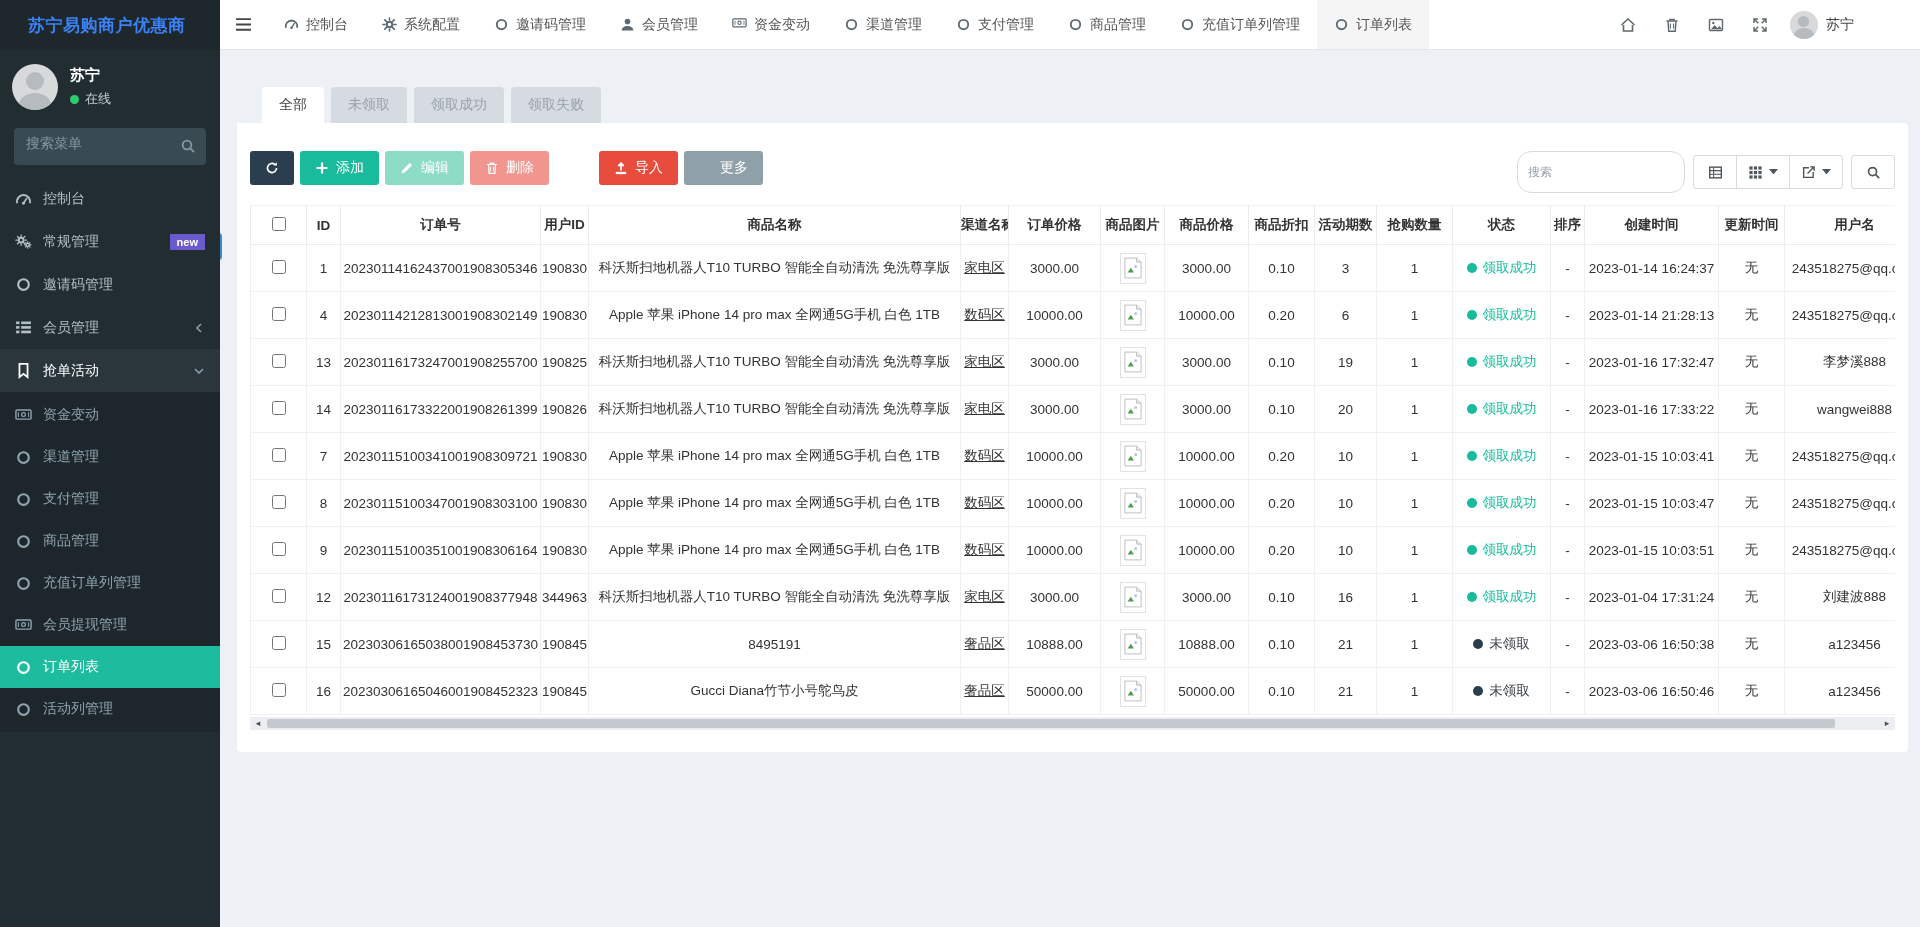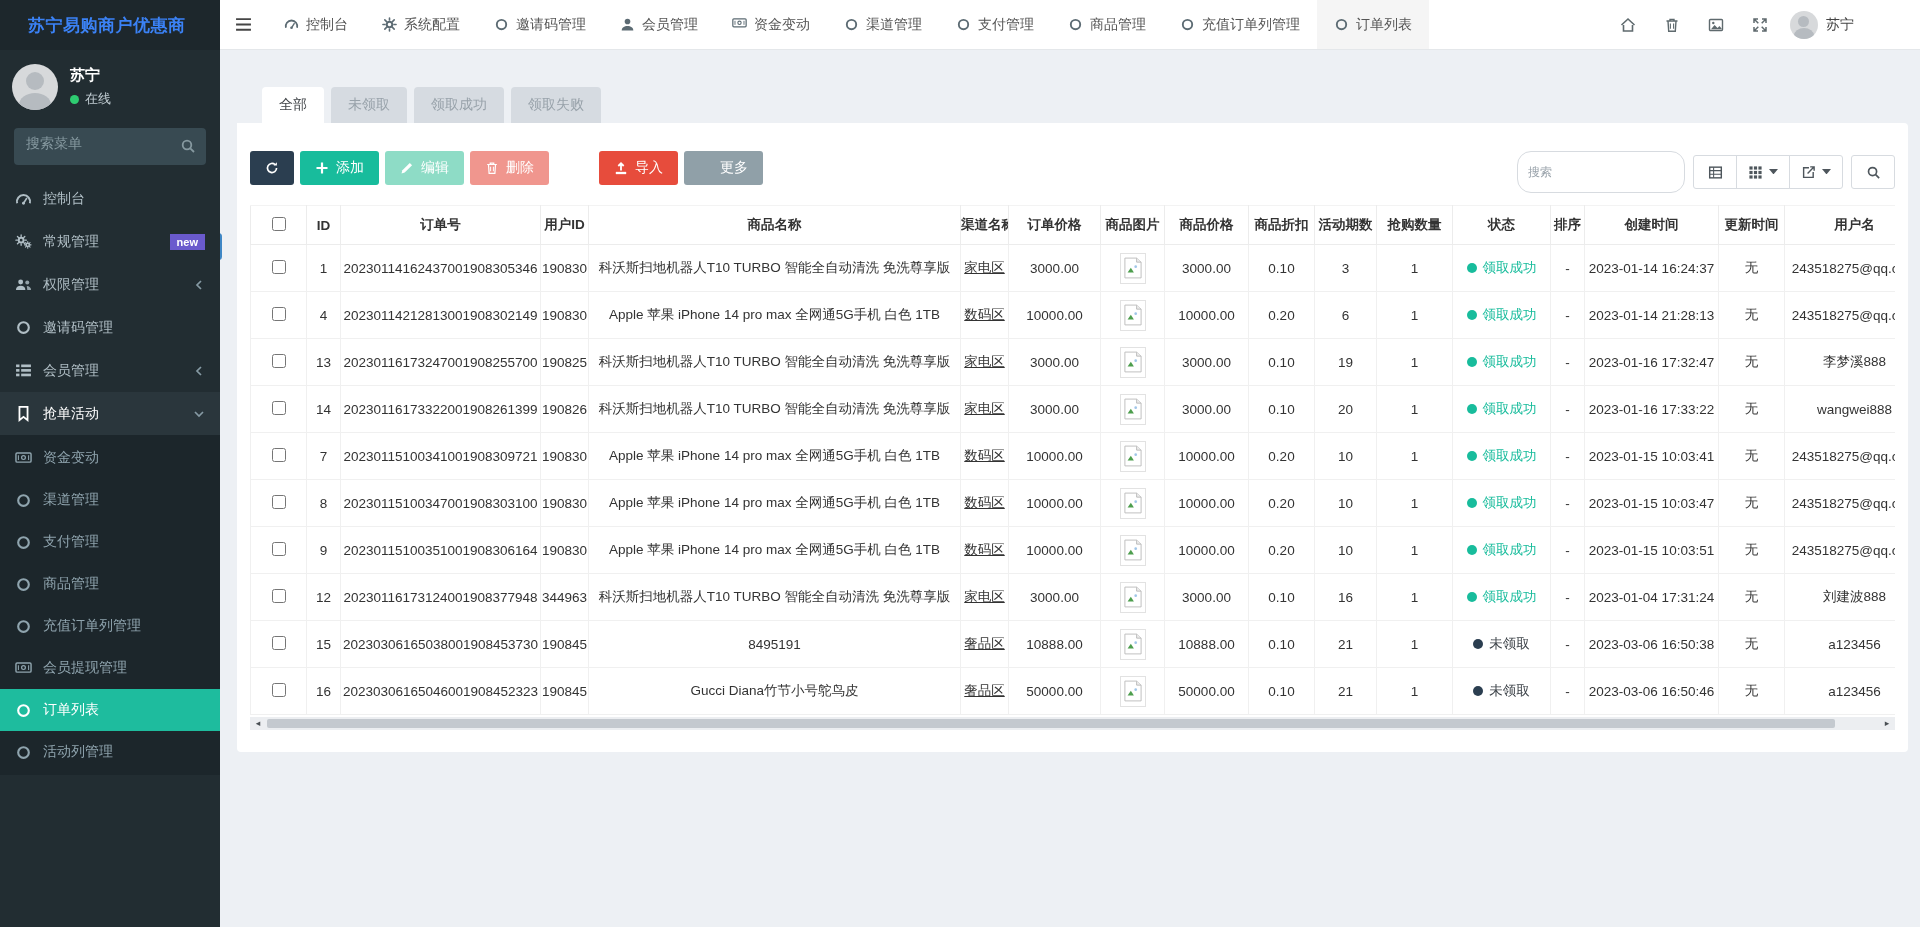--- a/index.html
+++ b/index.html
@@ -156,38 +156,20 @@
               </g>
               <circle cx="13.5" cy="11.5" r="1.7" stroke-width="1.6"></circle>
               <g stroke-width="1.1" stroke-linecap="round">
                 <path d="M13.5 8v1.2M13.5 13.8V15M10 11.5h1.2M15.8 11.5H17M11 9l.9.9M15.1 13.1l.9.9M11 14l.9-.9M15.1 9.9l.9-.9"></path>
               </g>
             </g>
           </svg>
         </span>
         <span>常规管理</span>
         <span class="badge-new">new</span>
-      </div>
-      <div class="menu-item">
-        <span class="mi">
-          <svg viewBox="0 0 18 14">
-            <g fill="currentColor">
-              <circle cx="6" cy="4.3" r="2.6"></circle>
-              <path d="M1 12.6c0-2.9 2.2-4.4 5-4.4s5 1.5 5 4.4z"></path>
-              <circle cx="13" cy="4.7" r="2.1" opacity=".8"></circle>
-              <path d="M12.5 8.4c2.5.2 4.5 1.6 4.5 4.2h-4" opacity=".8"></path>
-            </g>
-          </svg>
-        </span>
-        <span>权限管理</span>
-        <span class="m-arrow">
-          <svg viewBox="0 0 12 12">
-            <path d="M8 2L4 6l4 4" fill="none" stroke="currentColor" stroke-width="1.7"></path>
-          </svg>
-        </span>
       </div>
       <div class="menu-item">
         <span class="mi">
           <svg viewBox="0 0 16 16">
             <circle cx="8" cy="8" r="5" fill="none" stroke="currentColor" stroke-width="2"></circle>
           </svg>
         </span>
         <span>邀请码管理</span>
       </div>
       <div class="menu-item">

